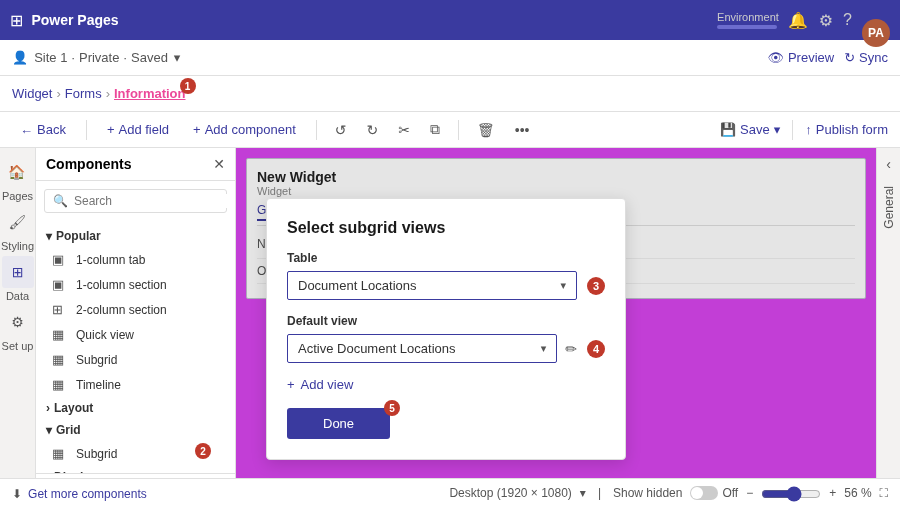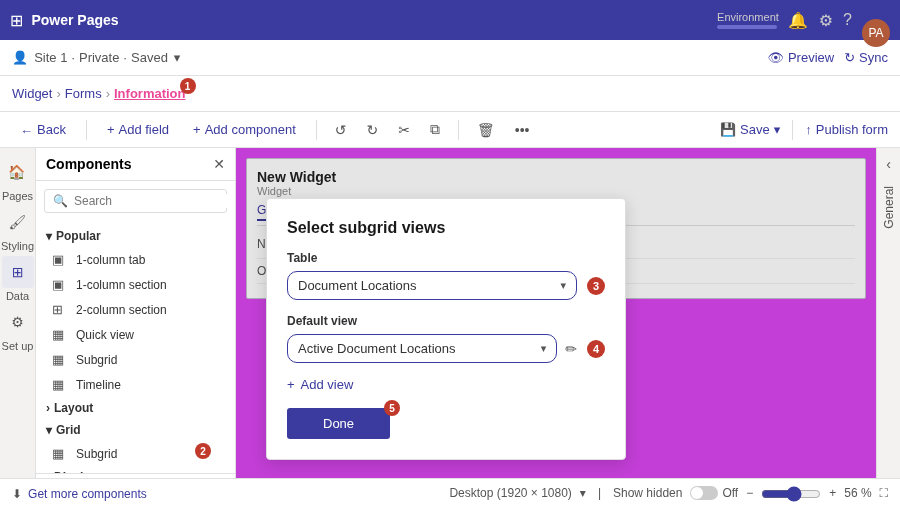--- a/index.html
+++ b/index.html
@@ -12,21 +12,21 @@
       display: flex;
       align-items: center;
       padding: 0 10px;
       justify-content: space-between;
     }
     .top-bar-left { display: flex; align-items: center; gap: 8px; }
     .top-bar-title { color: white; font-weight: 600; font-size: 14px; }
     .top-bar-right { display: flex; align-items: center; gap: 10px; }
     .env-bar { width: 60px; height: 4px; background: #6c6cce; border-radius: 2px; margin-top: 2px; }
     .top-bar-icon { color: #ccc; font-size: 16px; cursor: pointer; }
-    .avatar { width: 28px; height: 28px; border-radius: 50%; background: #b05a3a; display: flex; align-items: center; justify-content: center; color: white; font-size: 12px; font-weight: 400; margin-top: 25px; }
+    .avatar { width: 28px; height: 28px; border-radius: 50%; background: #b05a3a; display: flex; align-items: center; justify-content: center; color: white; font-size: 12px; font-weight: 700; margin-top: 25px; }
 
     
     .second-bar {
       height: 36px;
       background: white;
       border-bottom: 1px solid #e0e0e0;
       display: flex;
       align-items: center;
       padding: 0 12px;
       justify-content: space-between;
@@ -160,21 +160,21 @@
       box-shadow: 0 4px 16px rgba(0,0,0,0.15);
       padding: 20px;
     }
     .dialog-title { font-size: 16px; font-weight: 600; margin-bottom: 14px; color: #1a1a1a; }
     .checkbox-row { display: flex; align-items: center; gap: 8px; margin-bottom: 14px; }
     .checkbox-box { width: 14px; height: 14px; border: 1px solid #888; background: white; display: inline-block; }
     .checkbox-label { font-size: 13px; color: #333; }
     .field-label { font-size: 12px; font-weight: 600; color: #333; margin-bottom: 6px; }
     .select-row { display: flex; align-items: center; gap: 6px; margin-bottom: 14px; }
     .select-box {
-      flex: 1; border: 1px solid #3a3a9f; border-radius: 10px; padding: 6px 10px;
+      flex: 1; border: 1px solid #3a3a9f; border-radius: 2px; padding: 6px 10px;
       font-size: 13px; color: #333; display: flex; align-items: center; justify-content: space-between; cursor: pointer;
     }
     .select-chevron { color: #555; font-size: 11px; }
     .edit-icon { color: #555; font-size: 14px; cursor: pointer; margin-left: 2px; }
 
     .add-view { display: flex; align-items: center; gap: 6px; color: #3a3a9f; font-size: 13px; cursor: pointer; margin-bottom: 16px; }
     .dialog-buttons { display: flex; gap: 8px; }
     .done-btn { background: #3a3a9f; color: white; border: none; padding: 8px 36px; border-radius: 3px; cursor: pointer; font-size: 13px; }
     .cancel-btn { background: white; color: #333; border: 1px solid #ccc; padding: 8px 16px; border-radius: 3px; cursor: pointer; font-size: 13px; }
 

